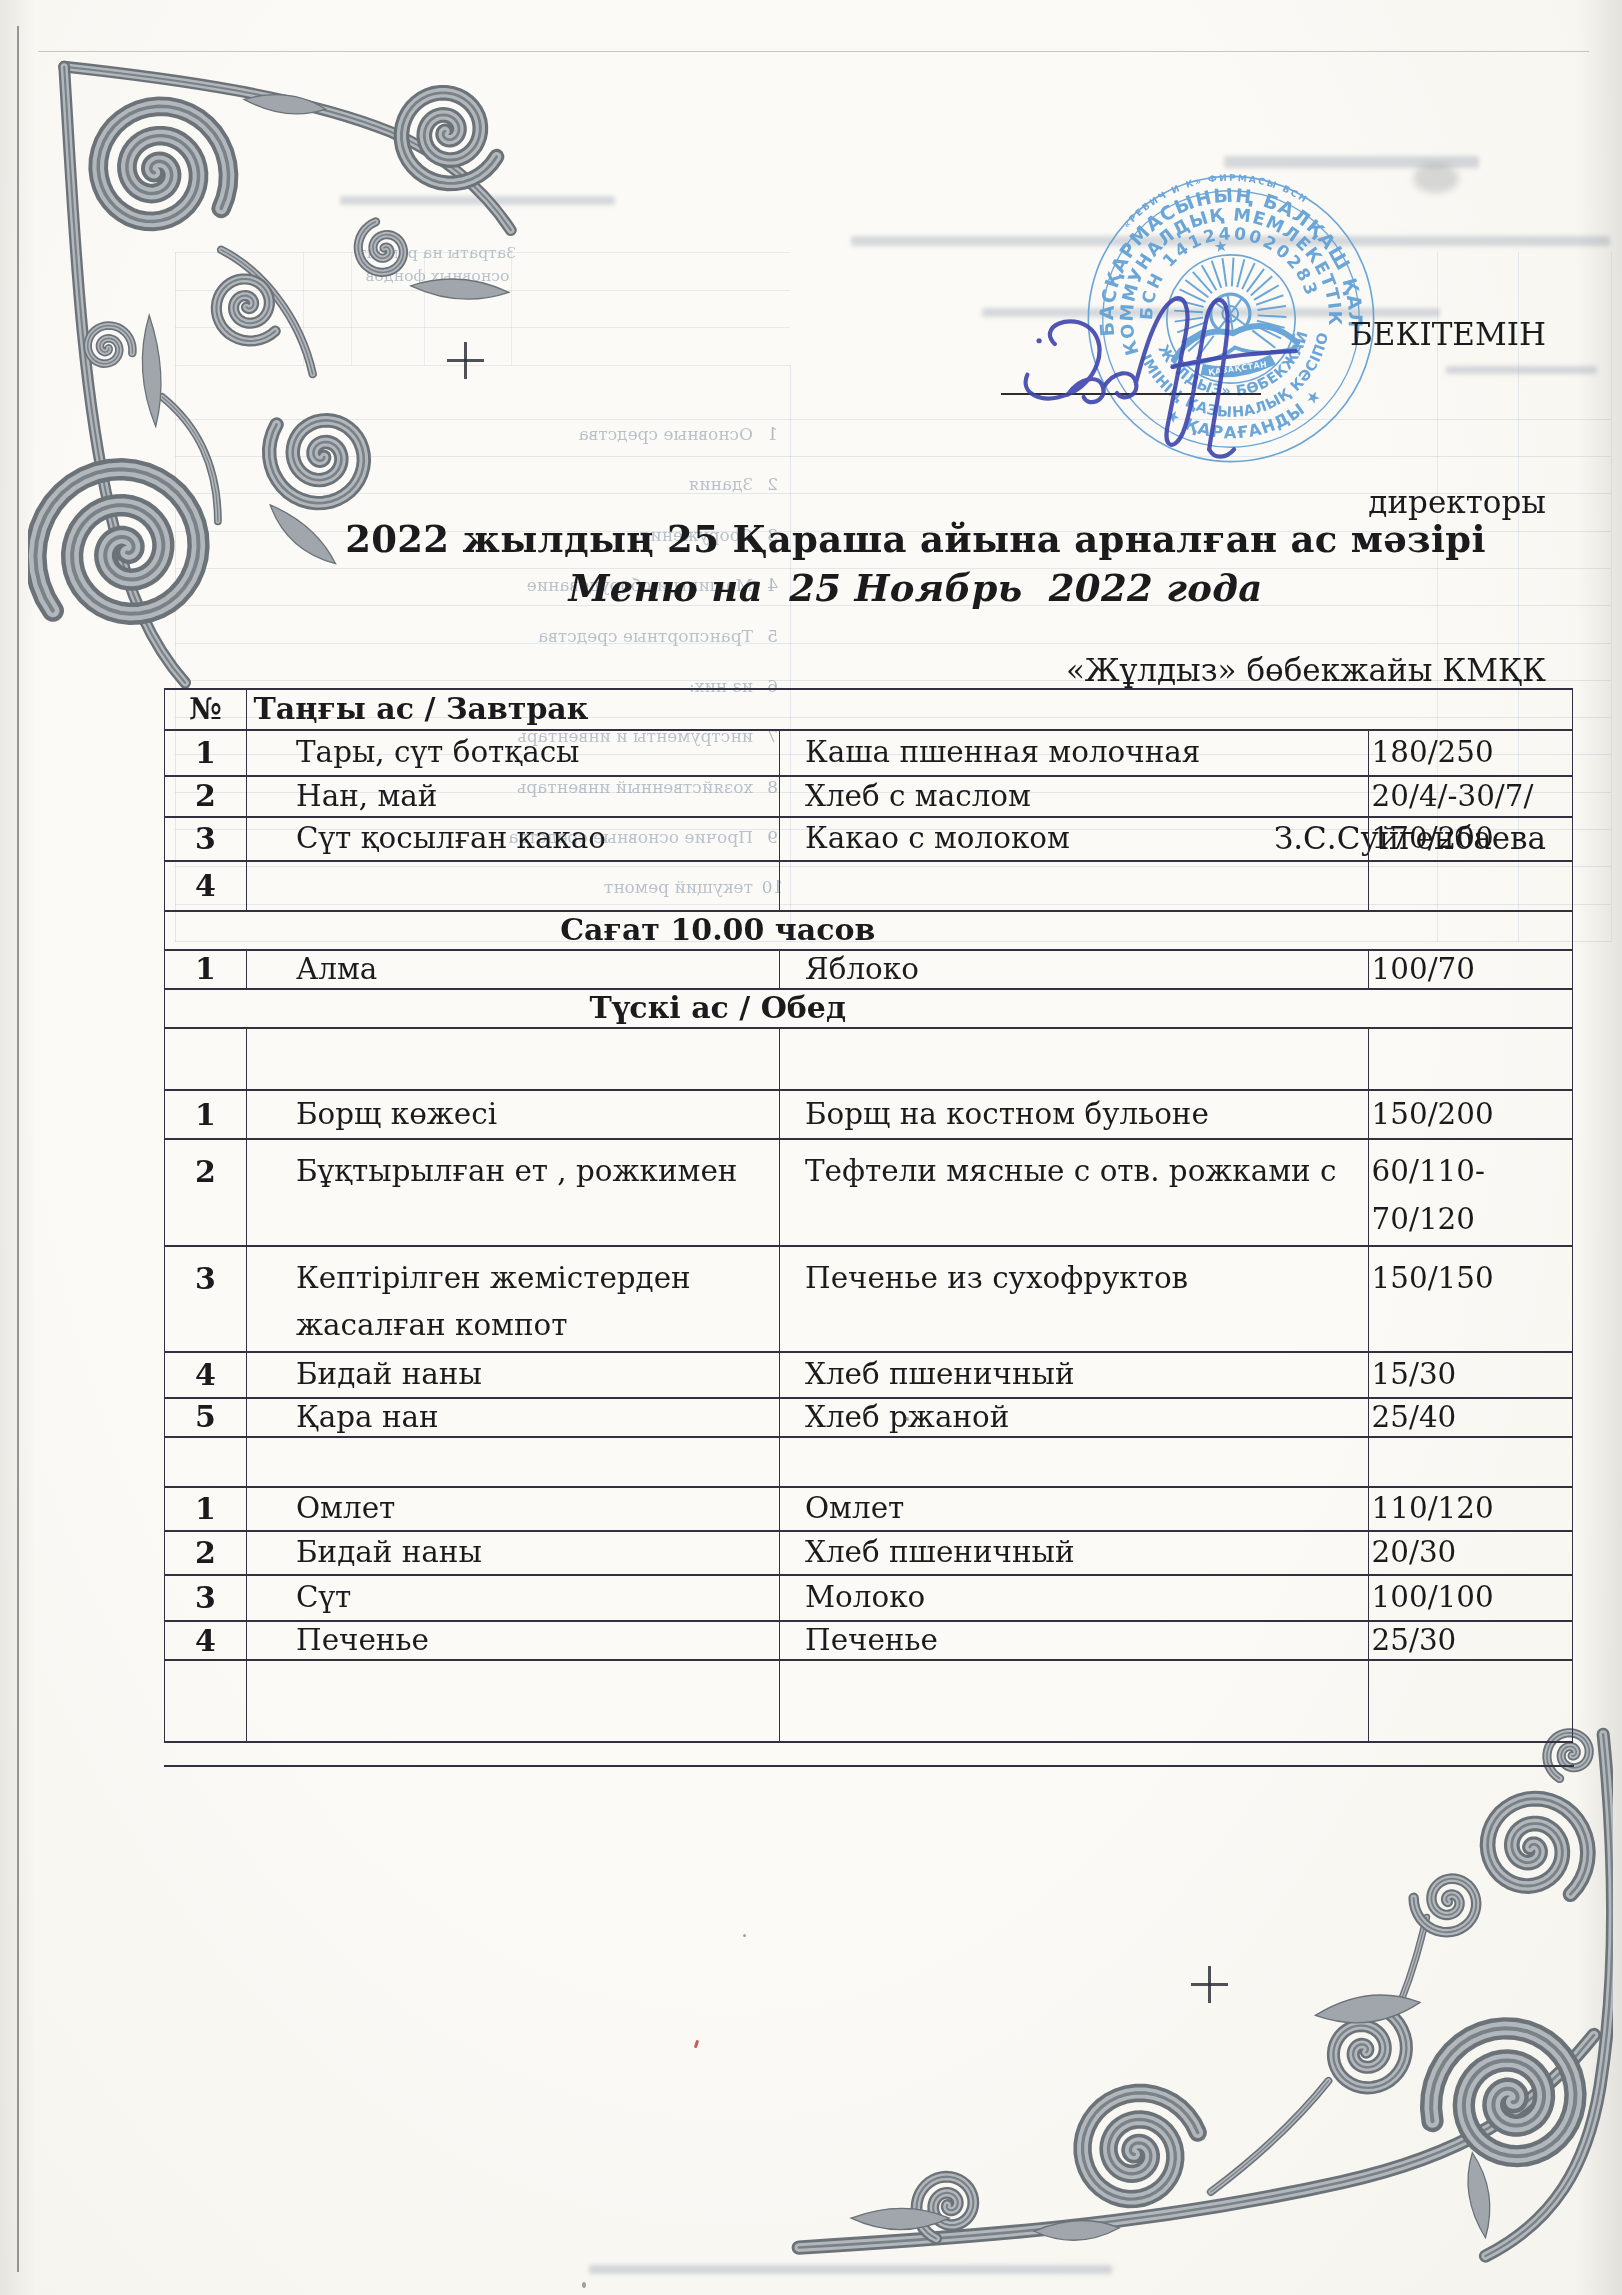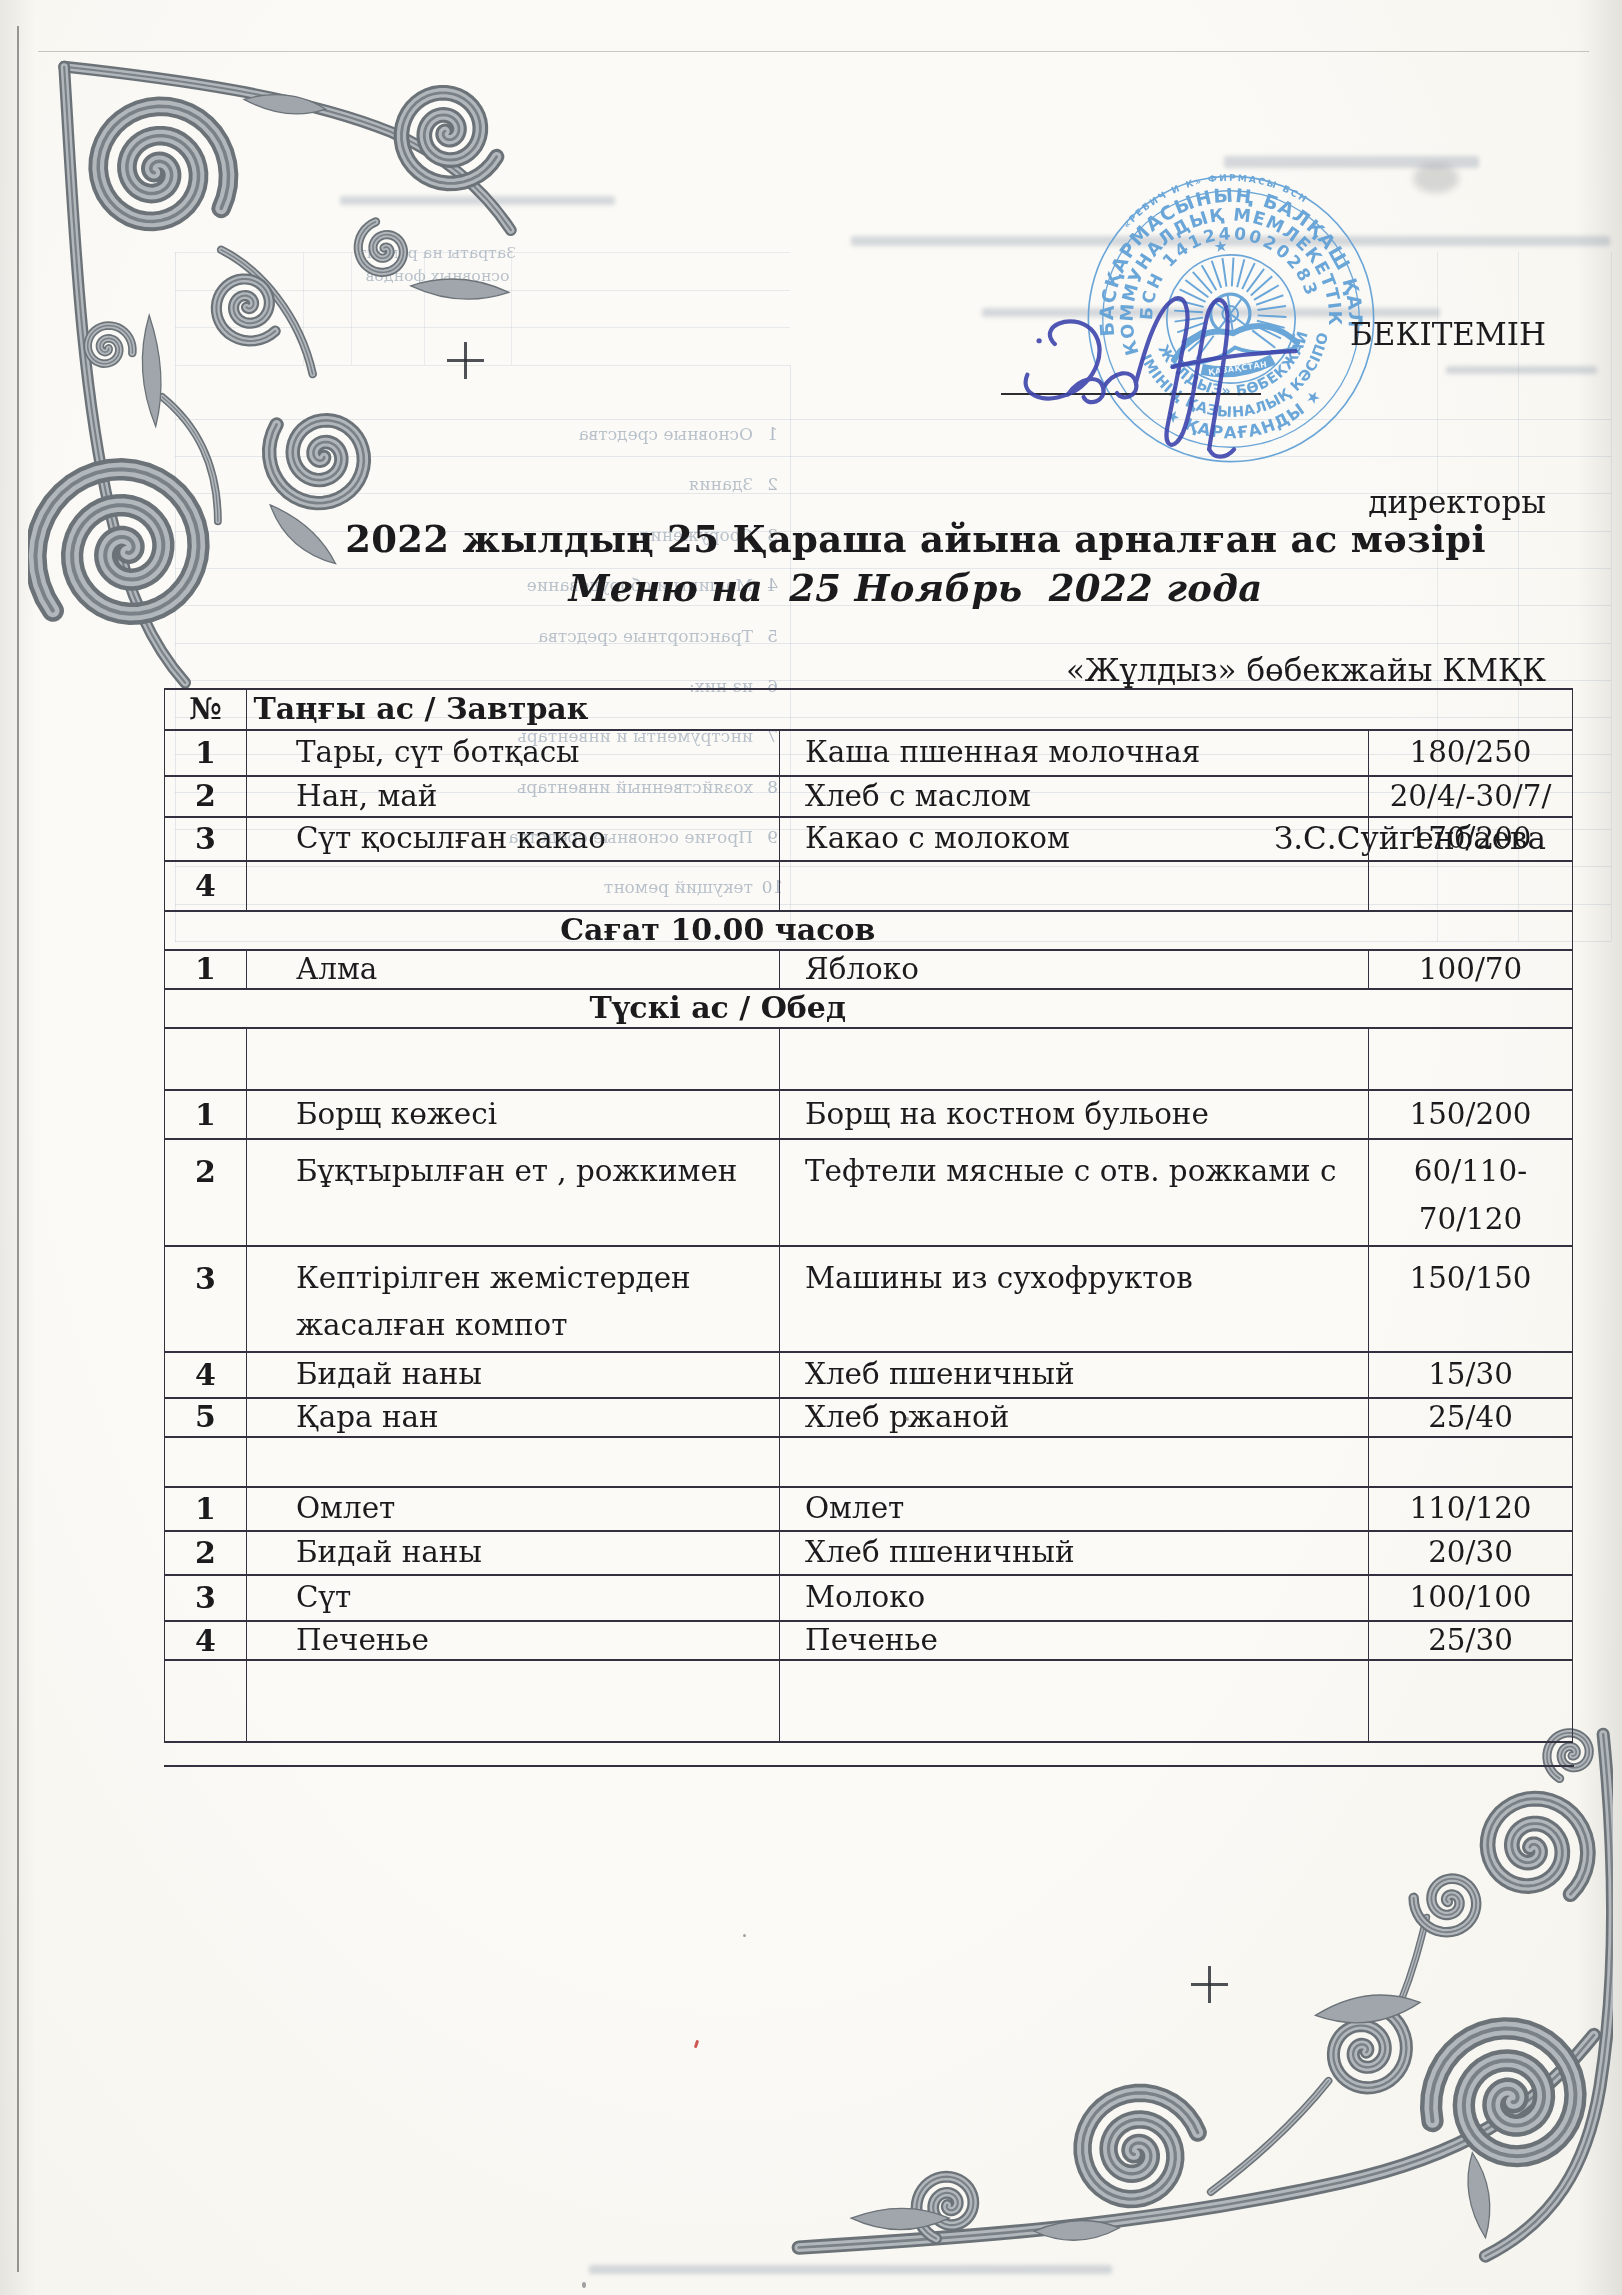--- a/index.html
+++ b/index.html
@@ -34,21 +34,21 @@
   
   #menu-table{position:absolute;left:164px;top:688px;border-collapse:collapse;table-layout:fixed;width:1408px;background:transparent;}
   #menu-table td{
     border:1.6px solid #33303f;border-top-width:2.6px;border-bottom-width:2.6px;
     font-size:29.4px;vertical-align:middle;line-height:1.15;white-space:pre-line;
     padding:1.3px 6.5px;overflow:hidden;
   }
   #menu-table td.c-no{text-align:center;font-weight:bold;font-size:30px;padding:1.3px 0;}
   #menu-table td.c-kk{padding-left:49px;}
   #menu-table td.c-ru{padding-left:25px;}
-  #menu-table td.c-portion{text-align:center;padding:1.3px 2.6px;}
+  #menu-table td.c-portion{padding:1.3px 2.6px;}
   #menu-table tr.sect td{font-weight:bold;font-size:30px;text-align:center;padding-right:308px;}
   #menu-table td.mergehead{font-weight:bold;font-size:30px;text-align:left;padding-right:458px;}
   #menu-table tr.tall td{vertical-align:top;padding-top:7.9px;line-height:1.62;}
   #table-bottom-line{left:164px;top:1765px;width:1410px;height:2px;background:#33303f;}
   
   .plus-mark{position:absolute;width:37px;height:37px;}
   .plus-mark:before,.plus-mark:after{content:"";position:absolute;background:#2f3338;opacity:.85;}
   .plus-mark:before{left:17px;top:0;width:2.6px;height:37px;}
   .plus-mark:after{left:0;top:17px;width:37px;height:2.6px;}
   .speck{position:absolute;border-radius:50%;background:#4a4a55;opacity:.5;}
@@ -359,21 +359,21 @@
           <td class="c-no">2</td>
           <td class="c-kk">Бұқтырылған ет , рожкимен</td>
           <td class="c-ru">Тефтели мясные с отв. рожками с</td>
           <td class="c-portion">60/110-
 70/120</td>
         </tr>
         <tr class="tall" style="height: 91px;">
           <td class="c-no">3</td>
           <td class="c-kk">Кептірілген жемістерден
 жасалған компот</td>
-          <td class="c-ru">Машины из сухофруктов</td>
+          <td class="c-ru">Печенье из сухофруктов</td>
           <td class="c-portion">150/150</td>
         </tr>
         <tr style="height: 46px;">
           <td class="c-no">4</td>
           <td class="c-kk">Бидай наны</td>
           <td class="c-ru">Хлеб пшеничный</td>
           <td class="c-portion">15/30</td>
         </tr>
         <tr style="height: 39px;">
           <td class="c-no">5</td>

